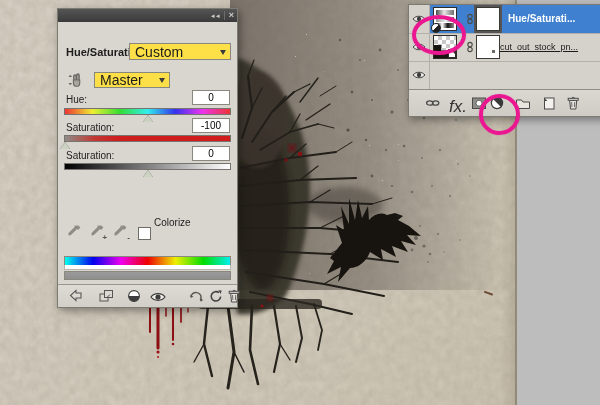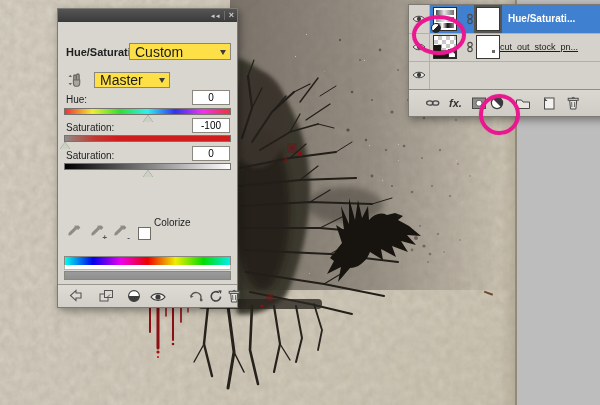--- a/index.html
+++ b/index.html
@@ -470,21 +470,21 @@
         </svg>
       </div>
   </div>
 
   <div id="ltoolbar">
     <span class="fico" style="left:16px">
         <svg class="ic" viewBox="0 0 16 16">
           <use href="#sym-chain"></use>
         </svg>
       </span>
-    <span class="fico" style="left:40px;top:7px;font-style:italic;font-weight:bold;font-size:11px;color:#333">fx.</span>
+    <span class="fico" style="left:40px;top:7px;font-style:italic;font-weight:normal;font-size:17px;color:#333">fx.</span>
     <span class="fico" style="left:62px">
         <svg class="ic" viewBox="0 0 16 16">
           <use href="#sym-maskadd"></use>
         </svg>
       </span>
     <span class="fico" style="left:80px">
         <svg class="ic" viewBox="0 0 16 16">
           <use href="#sym-halfcirc"></use>
         </svg>
       </span>

